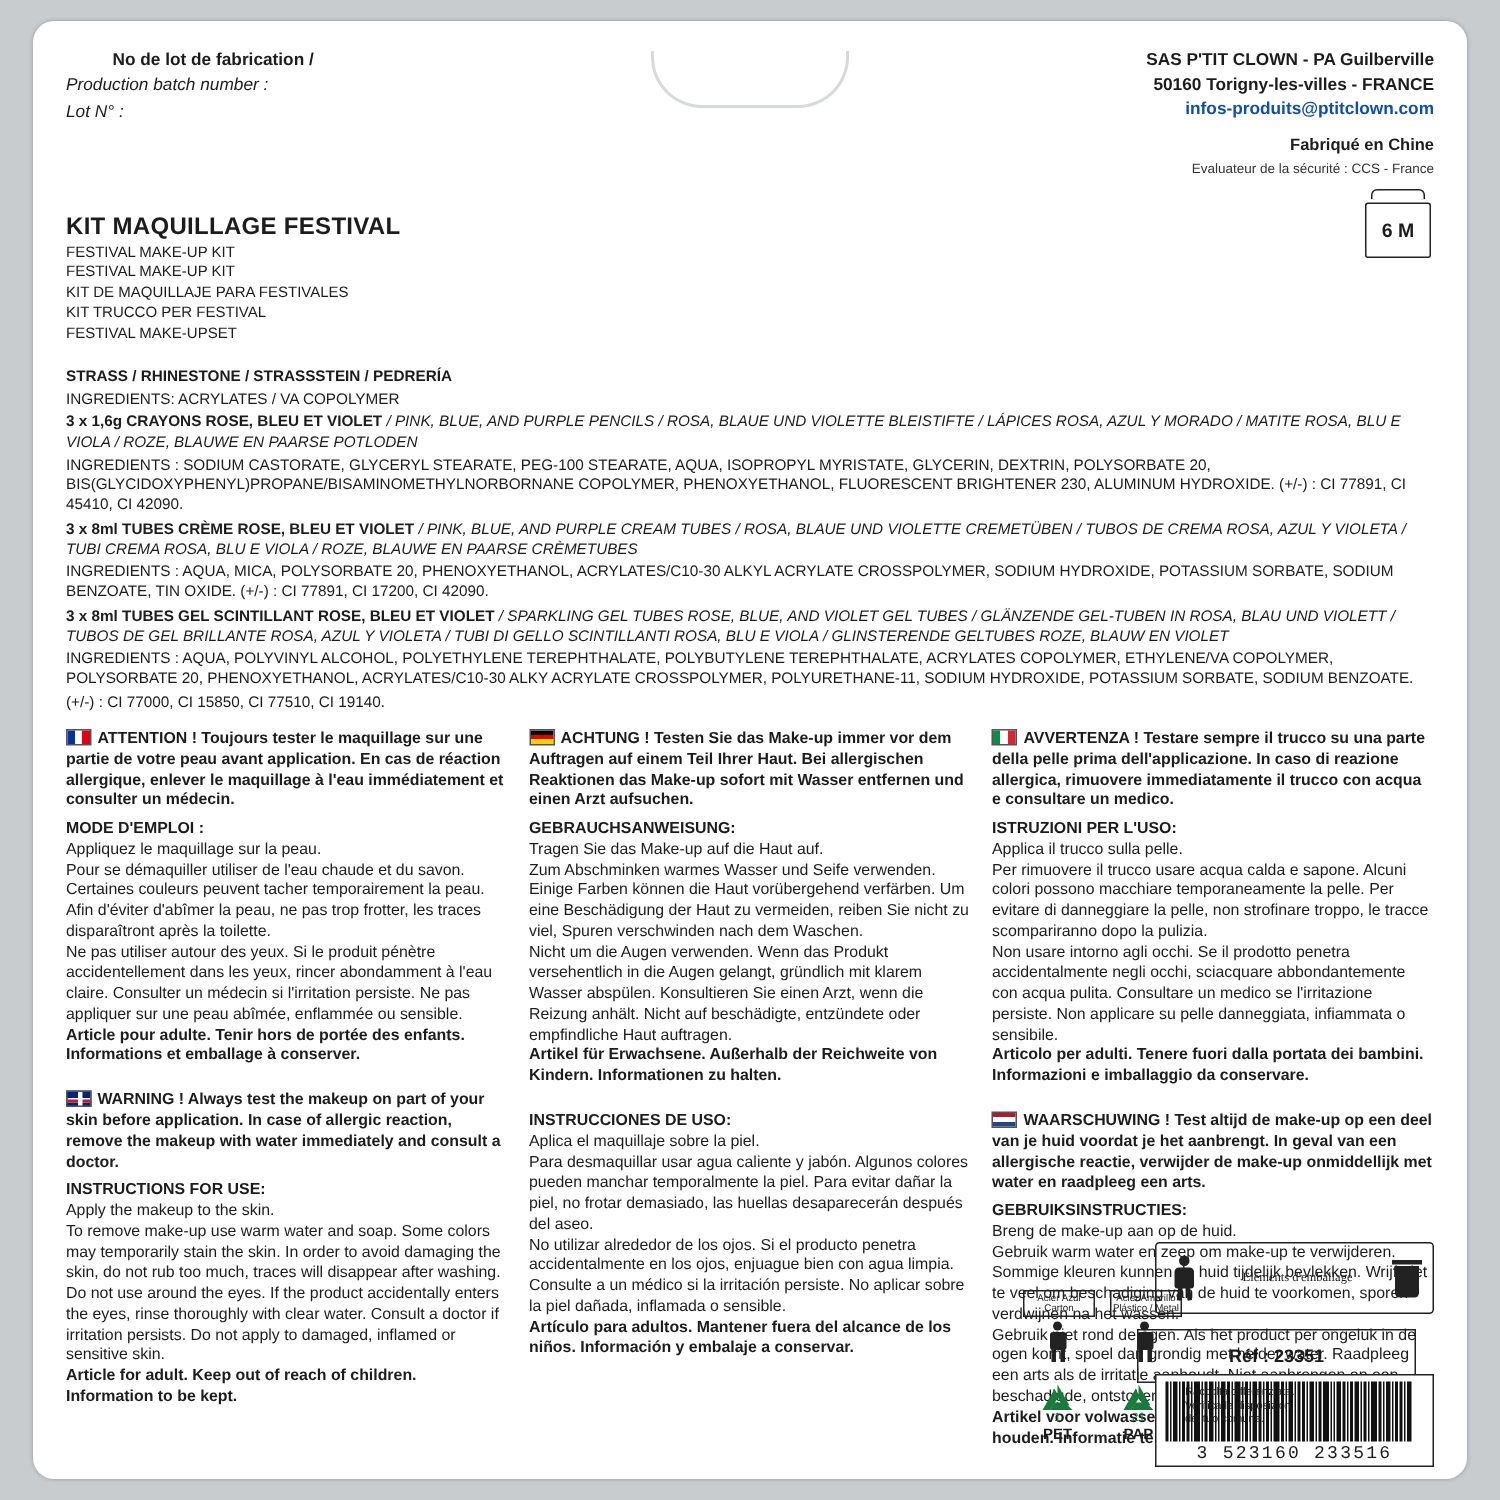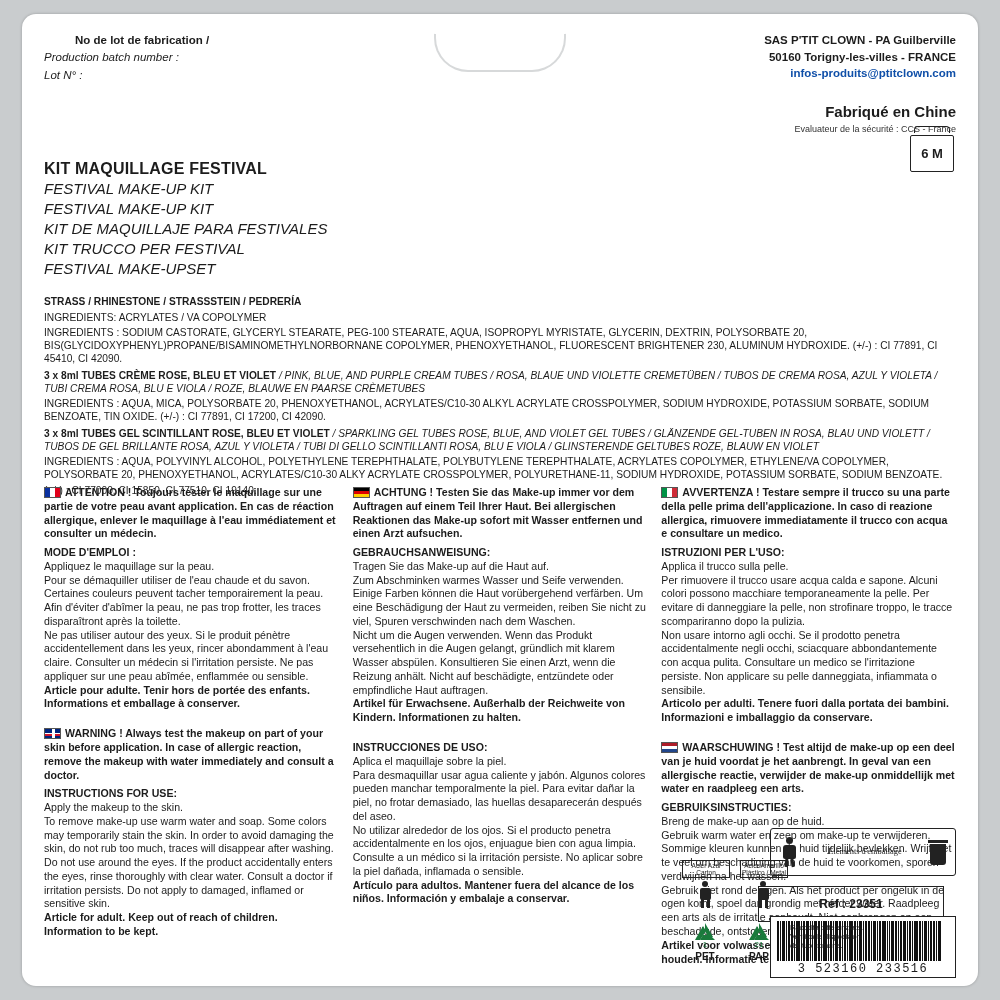--- a/index.html
+++ b/index.html
@@ -56,30 +56,30 @@
   .batch .b2 { font-style: italic; }
   .batch .b3 { font-style: italic; }
 
   .addr {
     text-align: right;
     font-size: 11.5px;
     line-height: 1.45;
     font-weight: bold;
   }
   .addr .mail { color: #0f4fa8; font-weight: bold; }
-  .addr .made { margin-top: 19px; font-size: 15px; }
+  .addr .made { margin-top: 8px; font-size: 11px; }
   .addr .eval { font-weight: normal; font-size: 9px; color: #333; }
 
   
   .titles { margin-top: 24px; }
   .titles .t-main {
     font-size: 16px; font-weight: bold; letter-spacing: .2px;
     margin-bottom: 1px;
   }
-  .titles .t-sub { font-size: 15px; line-height: 1.34; font-style: italic; }
+  .titles .t-sub { font-size: 10px; line-height: 1.34; }
 
   
   .pao {
     position: absolute;
     right: 24px; top: 112px;
     width: 44px; height: 46px;
   }
   .pao .lid {
     position: absolute; left: 4px; top: 0;
     width: 36px; height: 7px;
@@ -242,20 +242,21 @@
     <div class="pao">
       <div class="lid"></div>
       <div class="body">6 M</div>
     </div>
 
     <div class="ing">
       <p class="lead">STRASS / RHINESTONE / STRASSSTEIN / PEDRERÍA</p>
       <p>INGREDIENTS: ACRYLATES / VA COPOLYMER</p>
 
       <div class="grp">
+        <p><span class="lead">3 x 1,6g  CRAYONS ROSE, BLEU ET VIOLET</span><span class="it"> / PINK, BLUE, AND PURPLE PENCILS / ROSA, BLAUE UND VIOLETTE BLEISTIFTE / LÁPICES ROSA, AZUL Y MORADO / MATITE ROSA, BLU E VIOLA / ROZE, BLAUWE EN PAARSE POTLODEN</span></p>
         <p>INGREDIENTS : SODIUM CASTORATE, GLYCERYL STEARATE, PEG-100 STEARATE, AQUA, ISOPROPYL MYRISTATE, GLYCERIN, DEXTRIN, POLYSORBATE 20, BIS(GLYCIDOXYPHENYL)PROPANE/BISAMINOMETHYLNORBORNANE COPOLYMER, PHENOXYETHANOL, FLUORESCENT BRIGHTENER 230, ALUMINUM HYDROXIDE. (+/-) : CI 77891, CI 45410, CI 42090.</p>
       </div>
 
       <div class="grp">
         <p><span class="lead">3 x 8ml TUBES CRÈME ROSE, BLEU ET VIOLET</span><span class="it"> / PINK, BLUE, AND PURPLE CREAM TUBES / ROSA, BLAUE UND VIOLETTE CREMETÜBEN / TUBOS DE CREMA ROSA, AZUL Y VIOLETA / TUBI CREMA ROSA, BLU E VIOLA / ROZE, BLAUWE EN PAARSE CRÈMETUBES</span></p>
         <p>INGREDIENTS : AQUA, MICA, POLYSORBATE 20, PHENOXYETHANOL, ACRYLATES/C10-30 ALKYL ACRYLATE CROSSPOLYMER, SODIUM HYDROXIDE, POTASSIUM SORBATE, SODIUM BENZOATE, TIN OXIDE. (+/-) : CI 77891, CI 17200, CI 42090.</p>
       </div>
 
       <div class="grp">
         <p><span class="lead">3 x 8ml TUBES GEL SCINTILLANT ROSE, BLEU ET VIOLET</span><span class="it"> / SPARKLING GEL TUBES ROSE, BLUE, AND VIOLET GEL TUBES / GLÄNZENDE GEL-TUBEN IN ROSA, BLAU UND VIOLETT / TUBOS DE GEL BRILLANTE ROSA, AZUL Y VIOLETA / TUBI DI GELLO SCINTILLANTI ROSA, BLU E VIOLA / GLINSTERENDE GELTUBES ROZE, BLAUW EN VIOLET</span></p>

